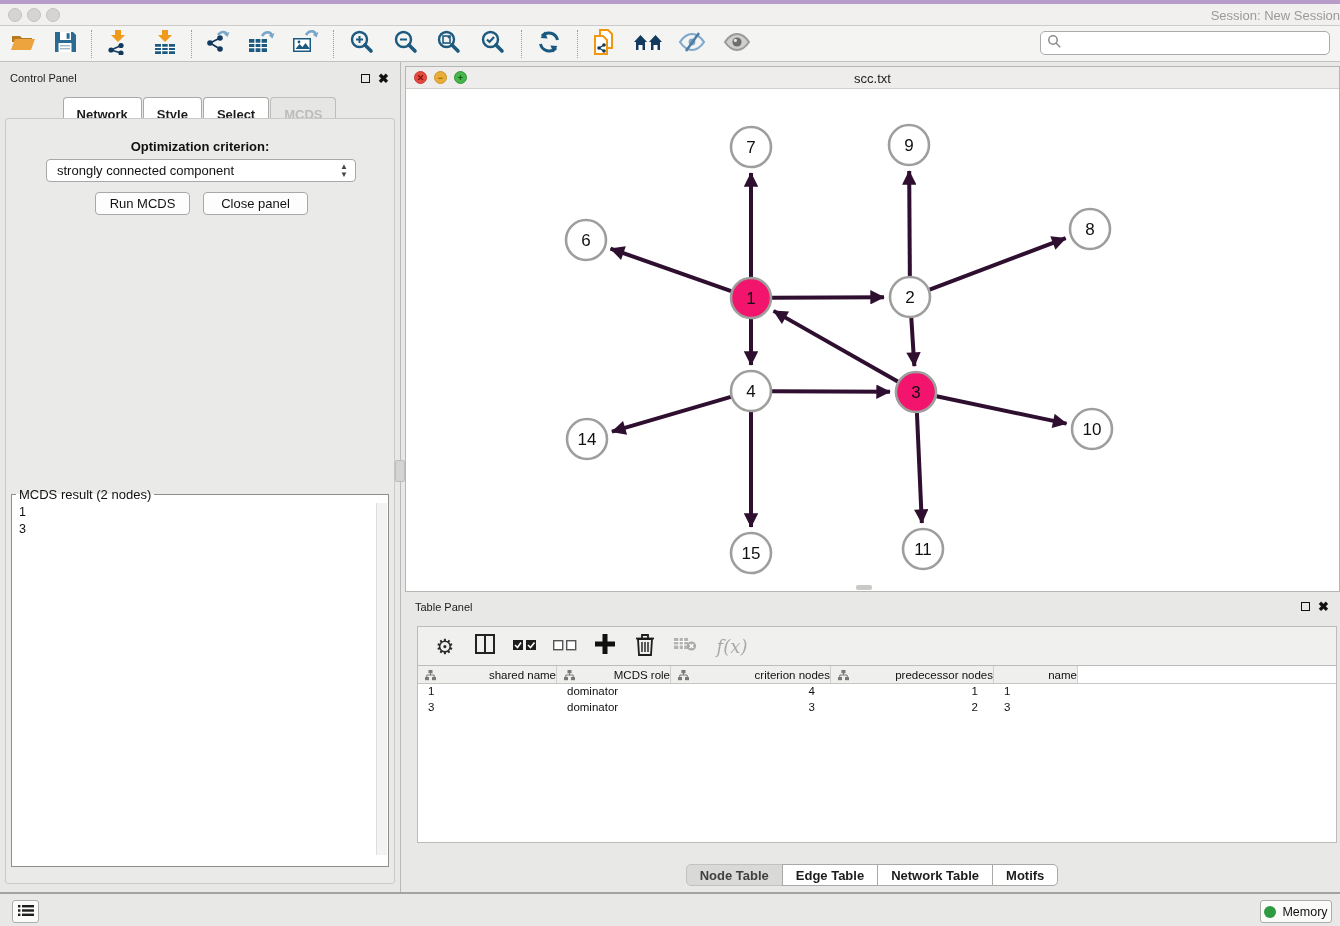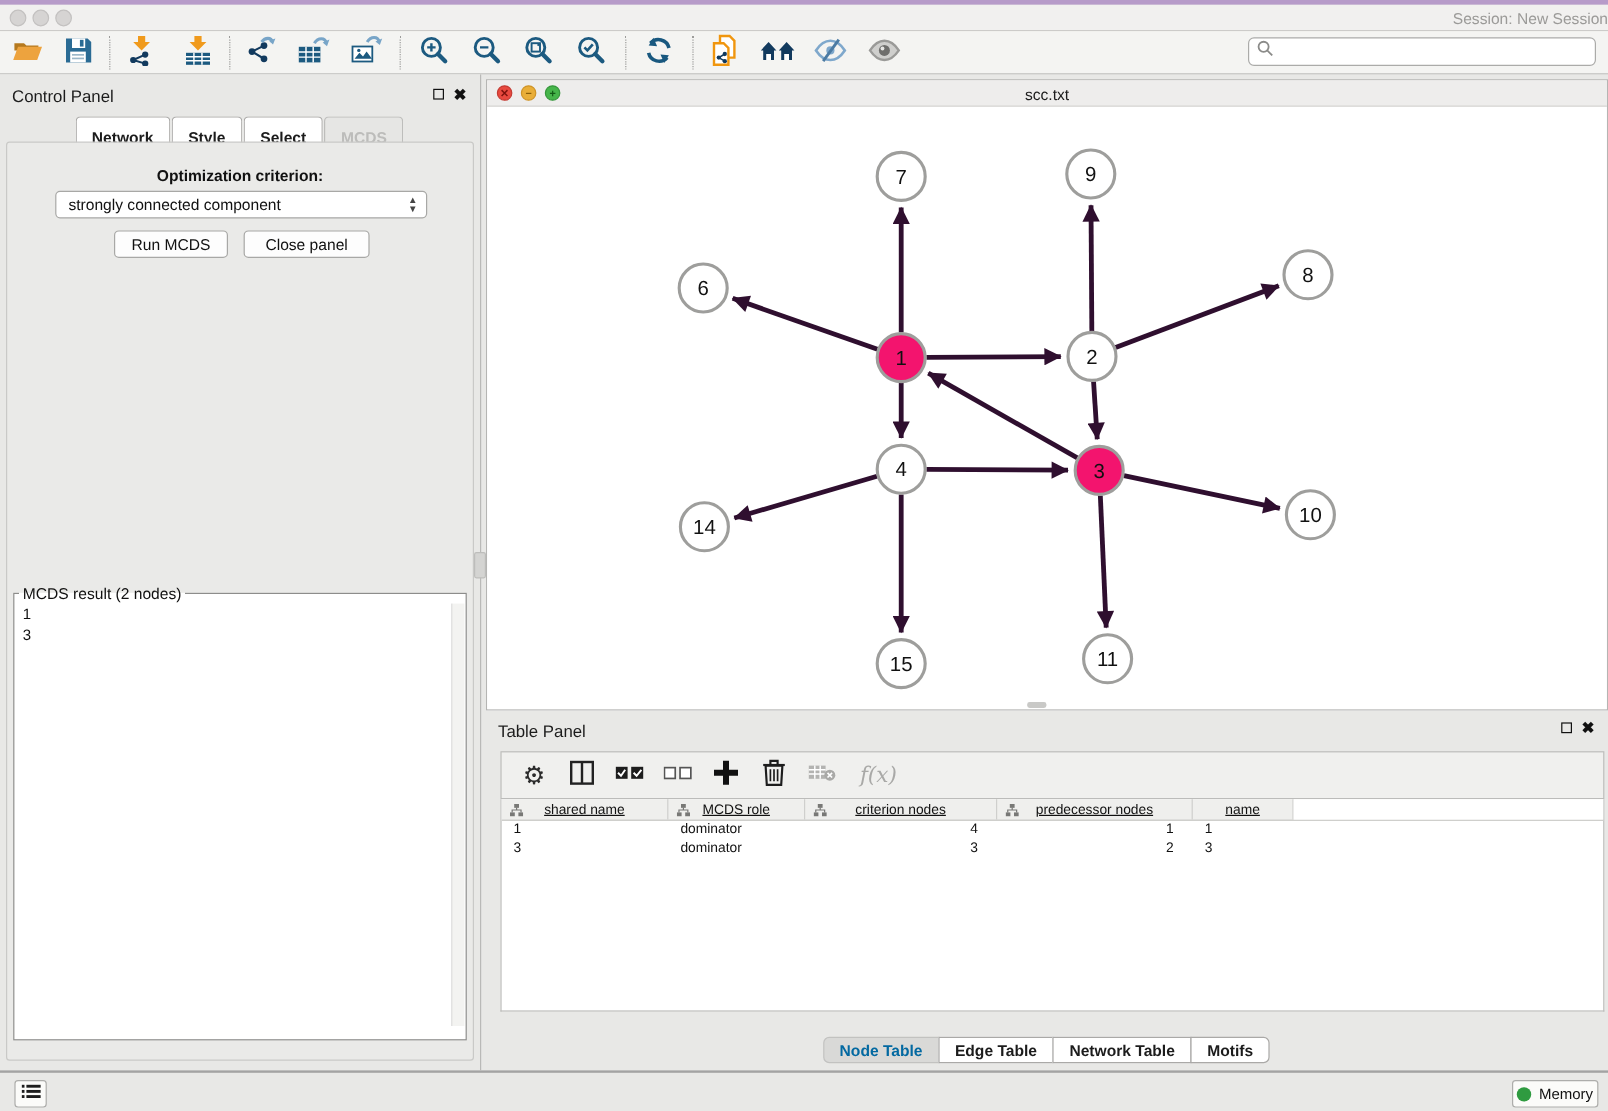--- a/index.html
+++ b/index.html
@@ -15,21 +15,21 @@
 
   
   .toolbar { left:0; top:26px; width:1340px; height:36px; background:#f4f4f2; border-bottom:1px solid #c2c2c0; }
   .tb-btn { top:4px; width:34px; height:28px; display:flex; align-items:center; justify-content:center; border-radius:4px; cursor:default; }
   .tb-sep { top:4px; width:1px; height:28px; border-left:1px dotted #9c9c9a; }
   .searchbox { top:5px; left:1040px; width:290px; height:24px; background:#fff; border:1px solid #ababa9; border-radius:5px; display:flex; align-items:center; padding-left:6px; }
   .searchbox input { border:none; outline:none; flex:1; font-size:12px; background:transparent; font-family:"Liberation Sans",sans-serif; }
 
   
   .control-panel { left:0; top:62px; width:401px; height:830px; background:#e8e8e6; border-right:1px solid #b9b9b7; }
-  .panel-title { font-size:14px; color:#1c1c1c; }
+  .panel-title { font-size:11px; color:#1c1c1c; }
   .float-icon { width:9px; height:9px; border:1.5px solid #111; display:inline-block; }
   .close-icon { font-size:13px; font-weight:bold; color:#111; line-height:9px; }
 
   .tab { height:21px; padding:16px 13px; background:#fff; border:1px solid #aaa9a7; border-bottom:none; border-radius:4px 4px 0 0; font-size:13px; font-weight:bold; color:#1c1c1c; display:inline-flex; align-items:center; margin-right:1px; }
   .tab.sel { background:#e6e6e4; color:#bcbcba; border-color:#bdbdbb; }
   .tabs-row { top:35px; width:100%; text-align:center; height:21px; }
   .cp-pane { left:5px; top:56px; width:390px; height:766px; background:#eaeae8; border:1px solid #c9c9c7; border-radius:3px; }
   .opt-label { top:20px; width:100%; text-align:center; font-size:13px; font-weight:bold; color:#111; }
   .dropdown { left:40px; top:40px; width:310px; height:23px; background:#fff; border:1px solid #a8a8a6; border-radius:4px; font-size:13px; display:flex; align-items:center; padding:0 24px 0 10px; color:#111; }
   .dd-arrows { position:absolute; right:7px; top:3px; font-size:8px; line-height:8px; color:#444; text-align:center; }
@@ -50,30 +50,30 @@
   .hthumb { left:450px; top:518px; width:16px; height:5px; background:#c9c9c7; border-radius:2px; }
 
   
   .table-panel { left:405px; top:596px; width:935px; height:294px; background:#e8e8e6; }
   .tp-toolbar { left:12px; top:30px; width:920px; height:40px; background:#f0f0ee; border:1px solid #bcbcba; display:flex; align-items:center; gap:14px; padding-left:14px; }
   .tp-ico { width:26px; height:26px; display:flex; align-items:center; justify-content:center; }
   .fx { font-family:"DejaVu Serif", serif; font-style:italic; font-size:18px; color:#a9a9a7; }
   .gear-glyph { font-size:21px; color:#2b2b2b; line-height:21px; }
   .tbl { left:12px; top:70px; width:920px; height:177px; background:#fff; border:1px solid #bcbcba; border-top:none; }
   .tbl-header { display:flex; height:18px; background:#efefed; border-bottom:1px solid #c6c6c4; }
-  .th { position:relative; font-size:11.5px; color:#111; display:flex; align-items:center; justify-content:center; border-right:1px solid #cfcfcd;text-decoration:underline; }
+  .th { position:relative; font-size:11.5px; color:#111; display:flex; align-items:center; justify-content:flex-end; border-right:1px solid #cfcfcd; }
   .th .tree { position:absolute; left:7px; top:4px; }
   .trow { display:flex; height:16px; font-size:11.5px; color:#111; }
   .td { padding:1px 8px 0 10px; }
   .td.r { text-align:right; padding-right:16px; }
   .tp-tabs { top:268px; width:100%; text-align:center; height:22px; }
   .tp-tab { height:22px; padding:0 13px; background:#fff; border:1px solid #aaa9a7; font-size:13px; font-weight:bold; color:#1c1c1c; display:inline-flex; align-items:center; margin-left:-1px; }
   .tp-tab.first { border-radius:5px 0 0 5px; }
   .tp-tab.last { border-radius:0 5px 5px 0; }
-  .tp-tab.sel { background:#d9d9d7; color:#0369a1; border-color:#c2c2c0; }
+  .tp-tab.sel { background:#d9d9d7; color:#404040; border-color:#c2c2c0; }
 
   
   .statusbar { left:0; top:892px; width:1340px; height:34px; background:#e8e8e6; border-top:2px solid #a3a3a3; }
   .sb-btn { top:6px; height:23px; background:#fbfbf9; border:1px solid #adadab; border-radius:3px; display:flex; align-items:center; justify-content:center; }
   .mem-dot { width:12px; height:12px; border-radius:50%; background:#2f9b40; margin-right:6px; }
   .mem-label { font-size:12.5px; color:#111; }
 </style>
 </head>
 <body>
 

